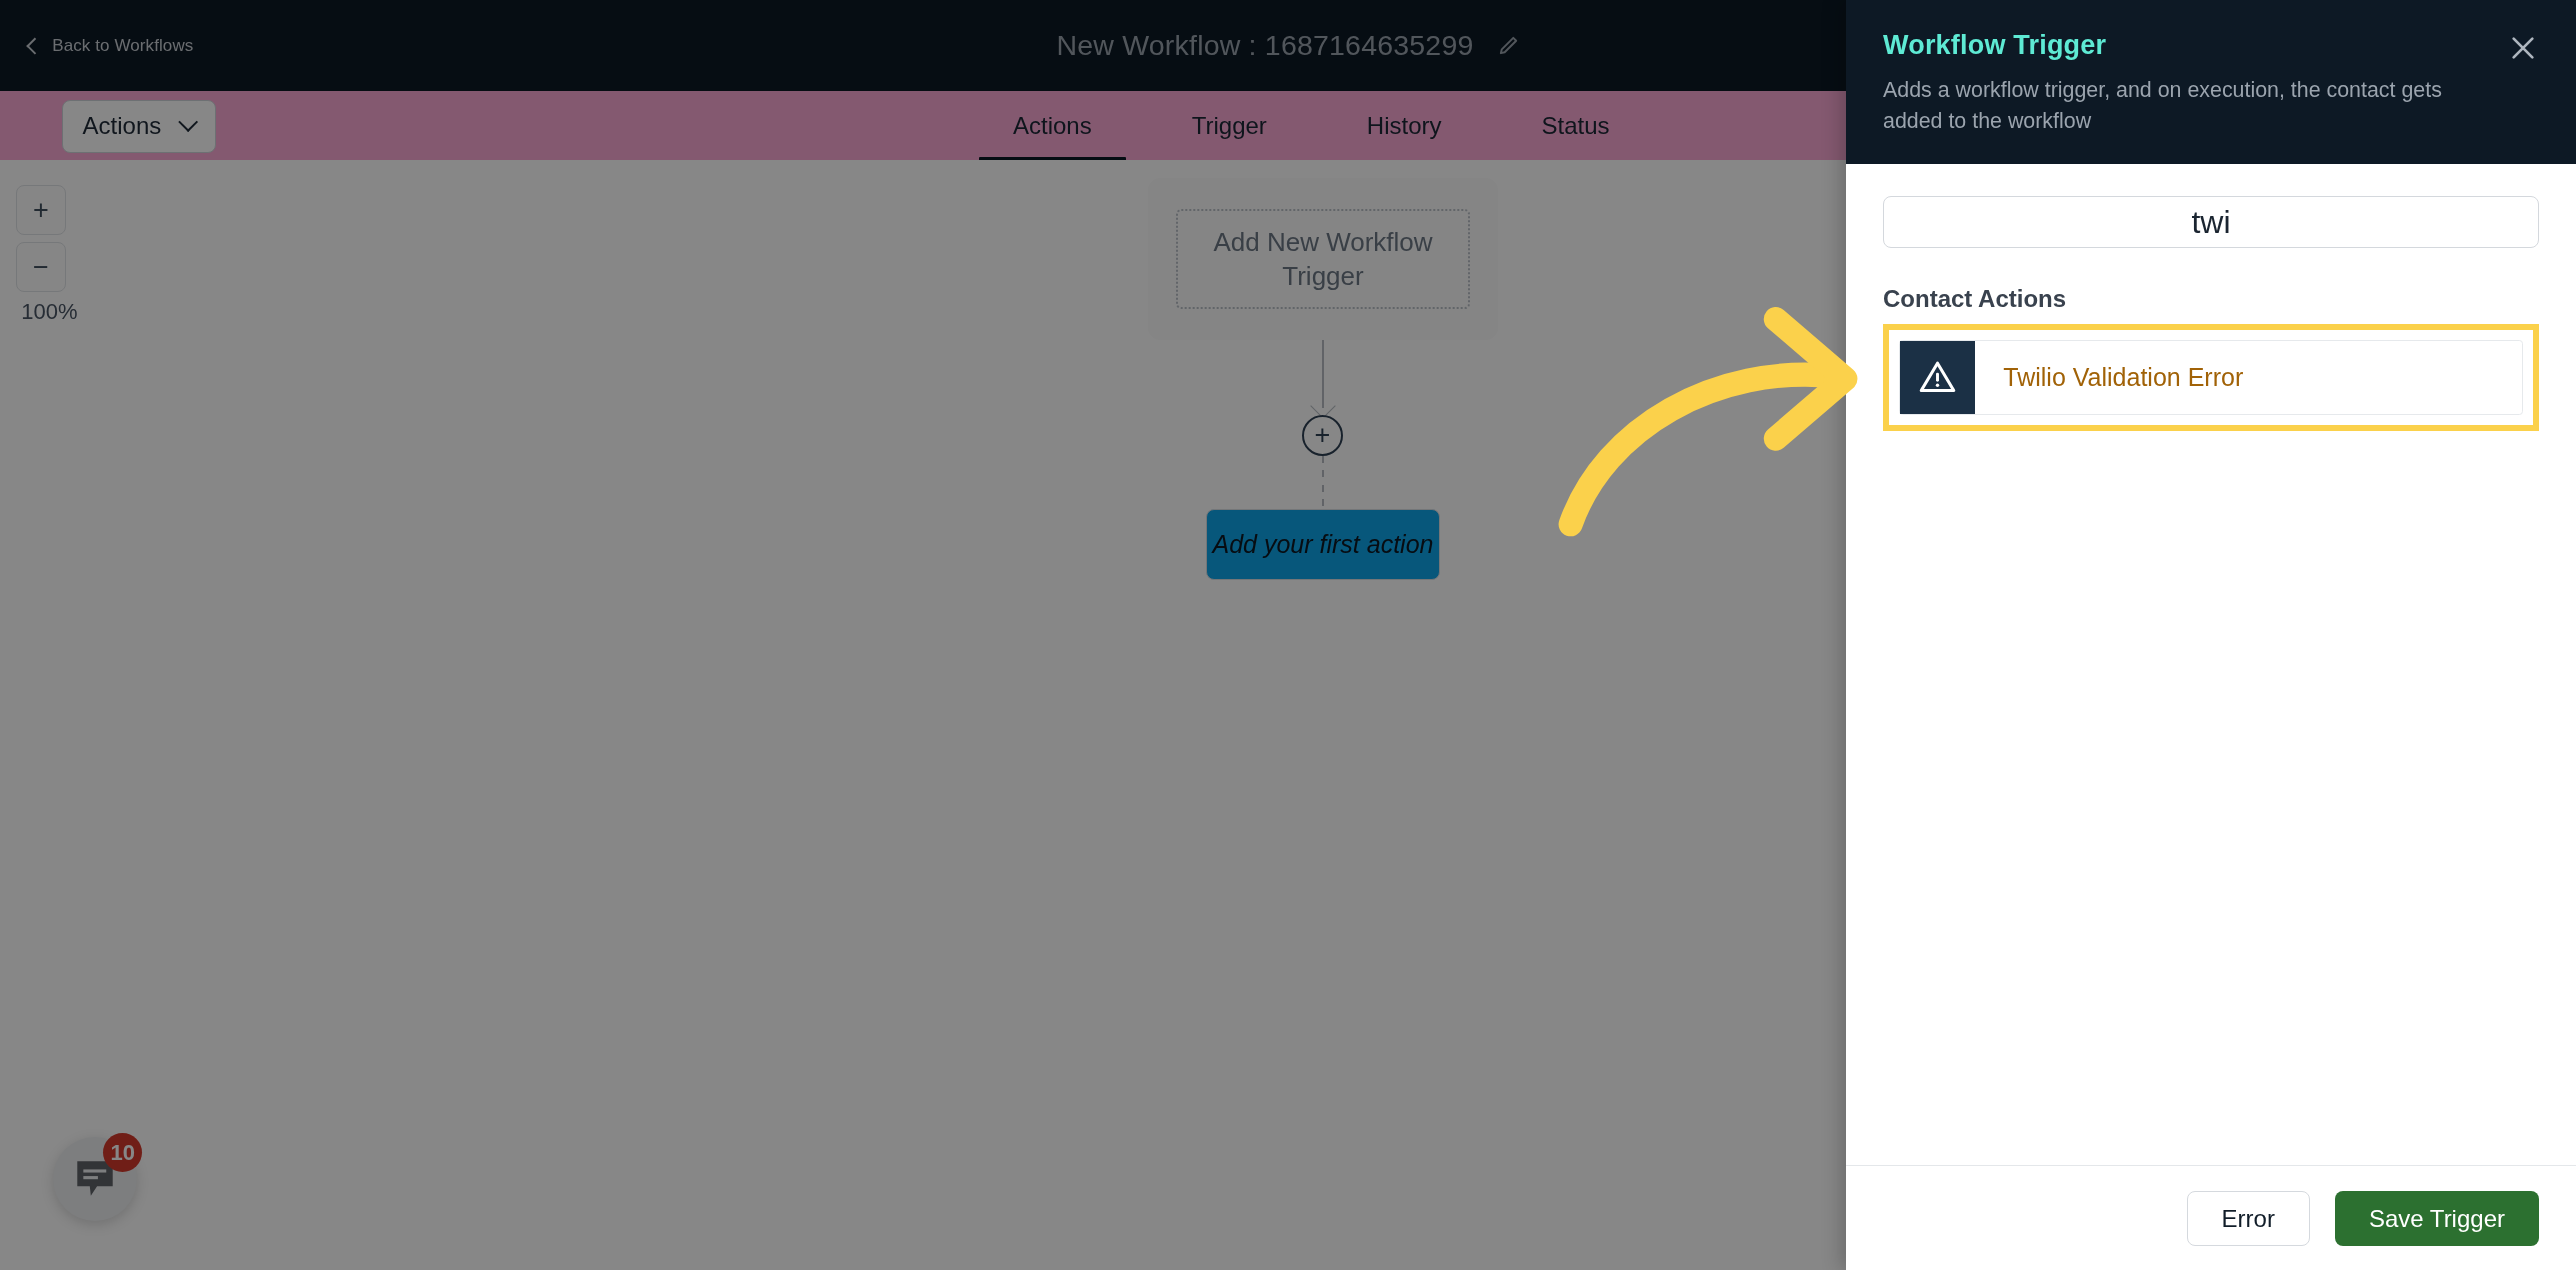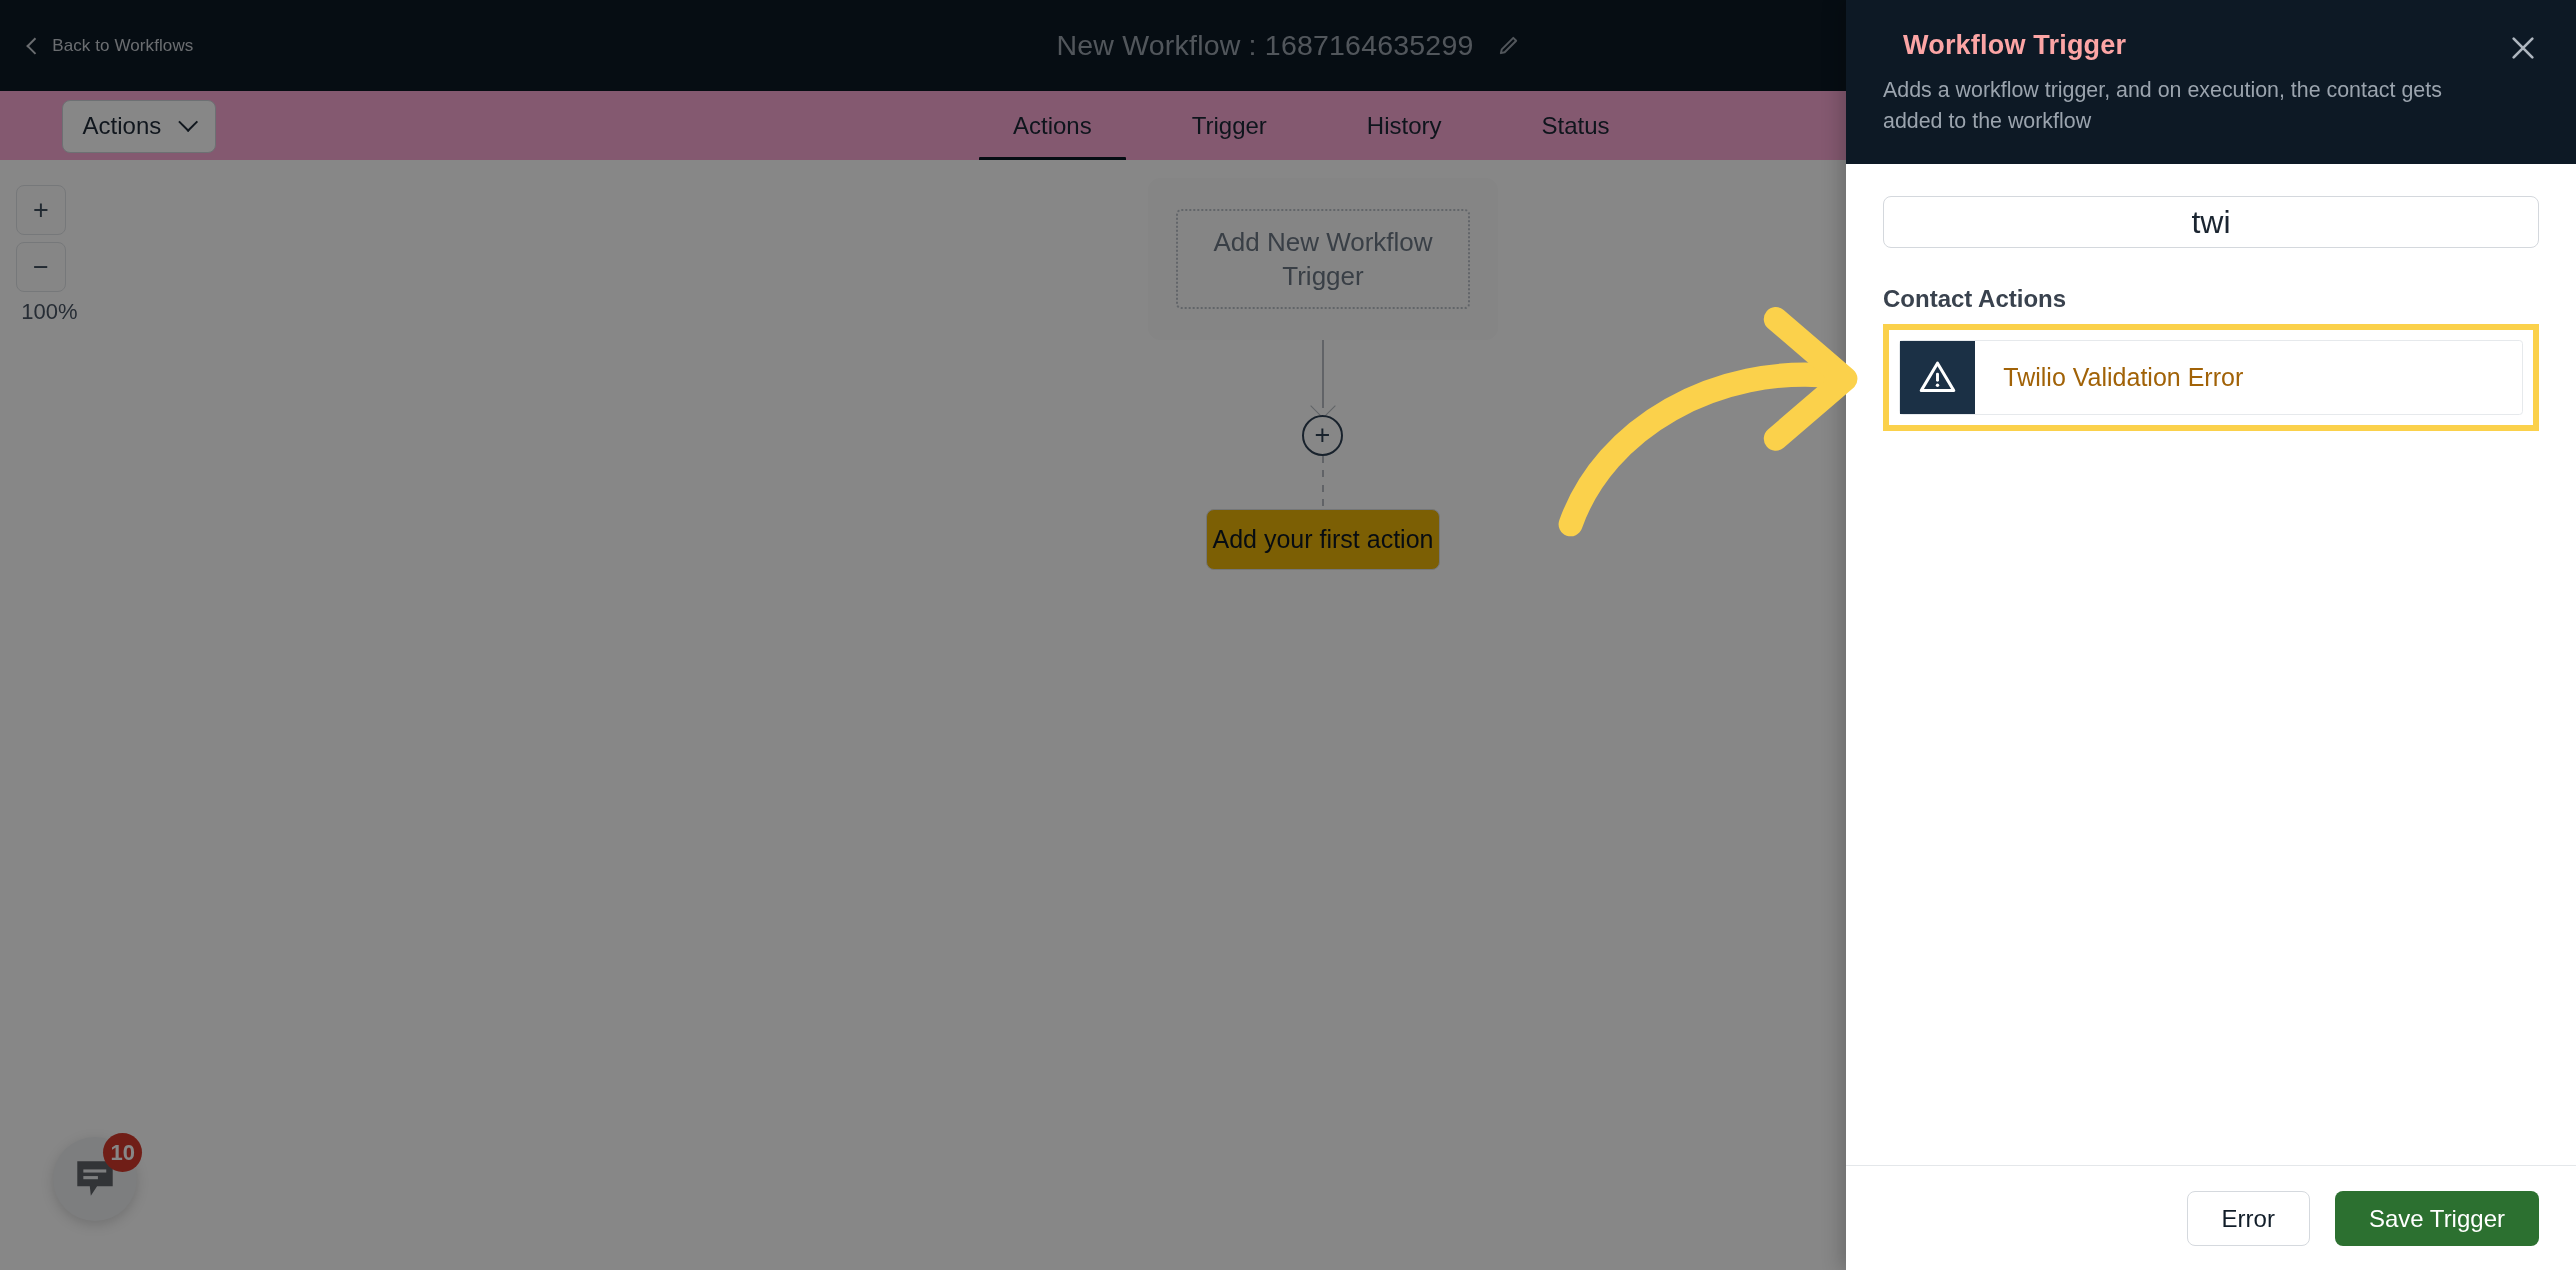--- a/index.html
+++ b/index.html
@@ -131,26 +131,27 @@
     border: 2.7px solid #2f4054; background: #ffffff;
     display: flex; align-items: center; justify-content: center;
     color: #2f4054; font-size: 27px; line-height: 1; cursor: pointer;
   }
   .conn-dash {
     position: absolute; left: 174px; top: 116px; width: 1.8px; height: 53px;
     background: repeating-linear-gradient(to bottom, #b7bcc2 0 7.1px, transparent 7.1px 14.3px);
   }
   .first-action {
     position: absolute; left: 58px; top: 169px;
-    width: 234px; height: 61px;
+    width: 234px; height: 71px;
     border: 1.3px solid #dcdfe3; border-radius: 8px;
-    background: #eab308;
+    background: #0ea5e9;
     display: flex; align-items: center; justify-content: center;
     font-size: 25px; color: #0e1822;
     cursor: pointer;
+    font-style: italic;
   }
 
   
   .chat-widget {
     position: absolute; left: 53px; bottom: 49px;
     width: 84px; height: 84px;
   }
   .chat-circle {
     width: 84px; height: 84px; border-radius: 50%;
     background: #eceef0;
@@ -177,21 +178,21 @@
     position: absolute; right: 0; top: 0; width: 730px; height: 1271px;
     background: #ffffff;
     box-shadow: -5.3px 0 19.6px rgba(0,0,0,.22);
     display: flex; flex-direction: column;
   }
   .panel-header {
     background: #0d1925; color: #ffffff;
     padding: 30px 37px 27px 37px;
     position: relative;
   }
-  .panel-title { font-size: 27px; font-weight: bold; color: #fca5a5; letter-spacing: 0.2px; margin-left: 20px; }
+  .panel-title { font-size: 27px; font-weight: bold; color: #5eead4; letter-spacing: 0.2px; }
   .panel-sub {
     margin-top: 14.3px; font-size: 21.4px; line-height: 1.45;
     color: #9ba4ae; max-width: 624px;
   }
   .panel-close {
     position: absolute; right: 37px; top: 32px;
     width: 32px; height: 32px; cursor: pointer;
   }
   .panel-body { flex: 1; padding: 32px 37px 0 37px; overflow: hidden; }
   .search-input {

